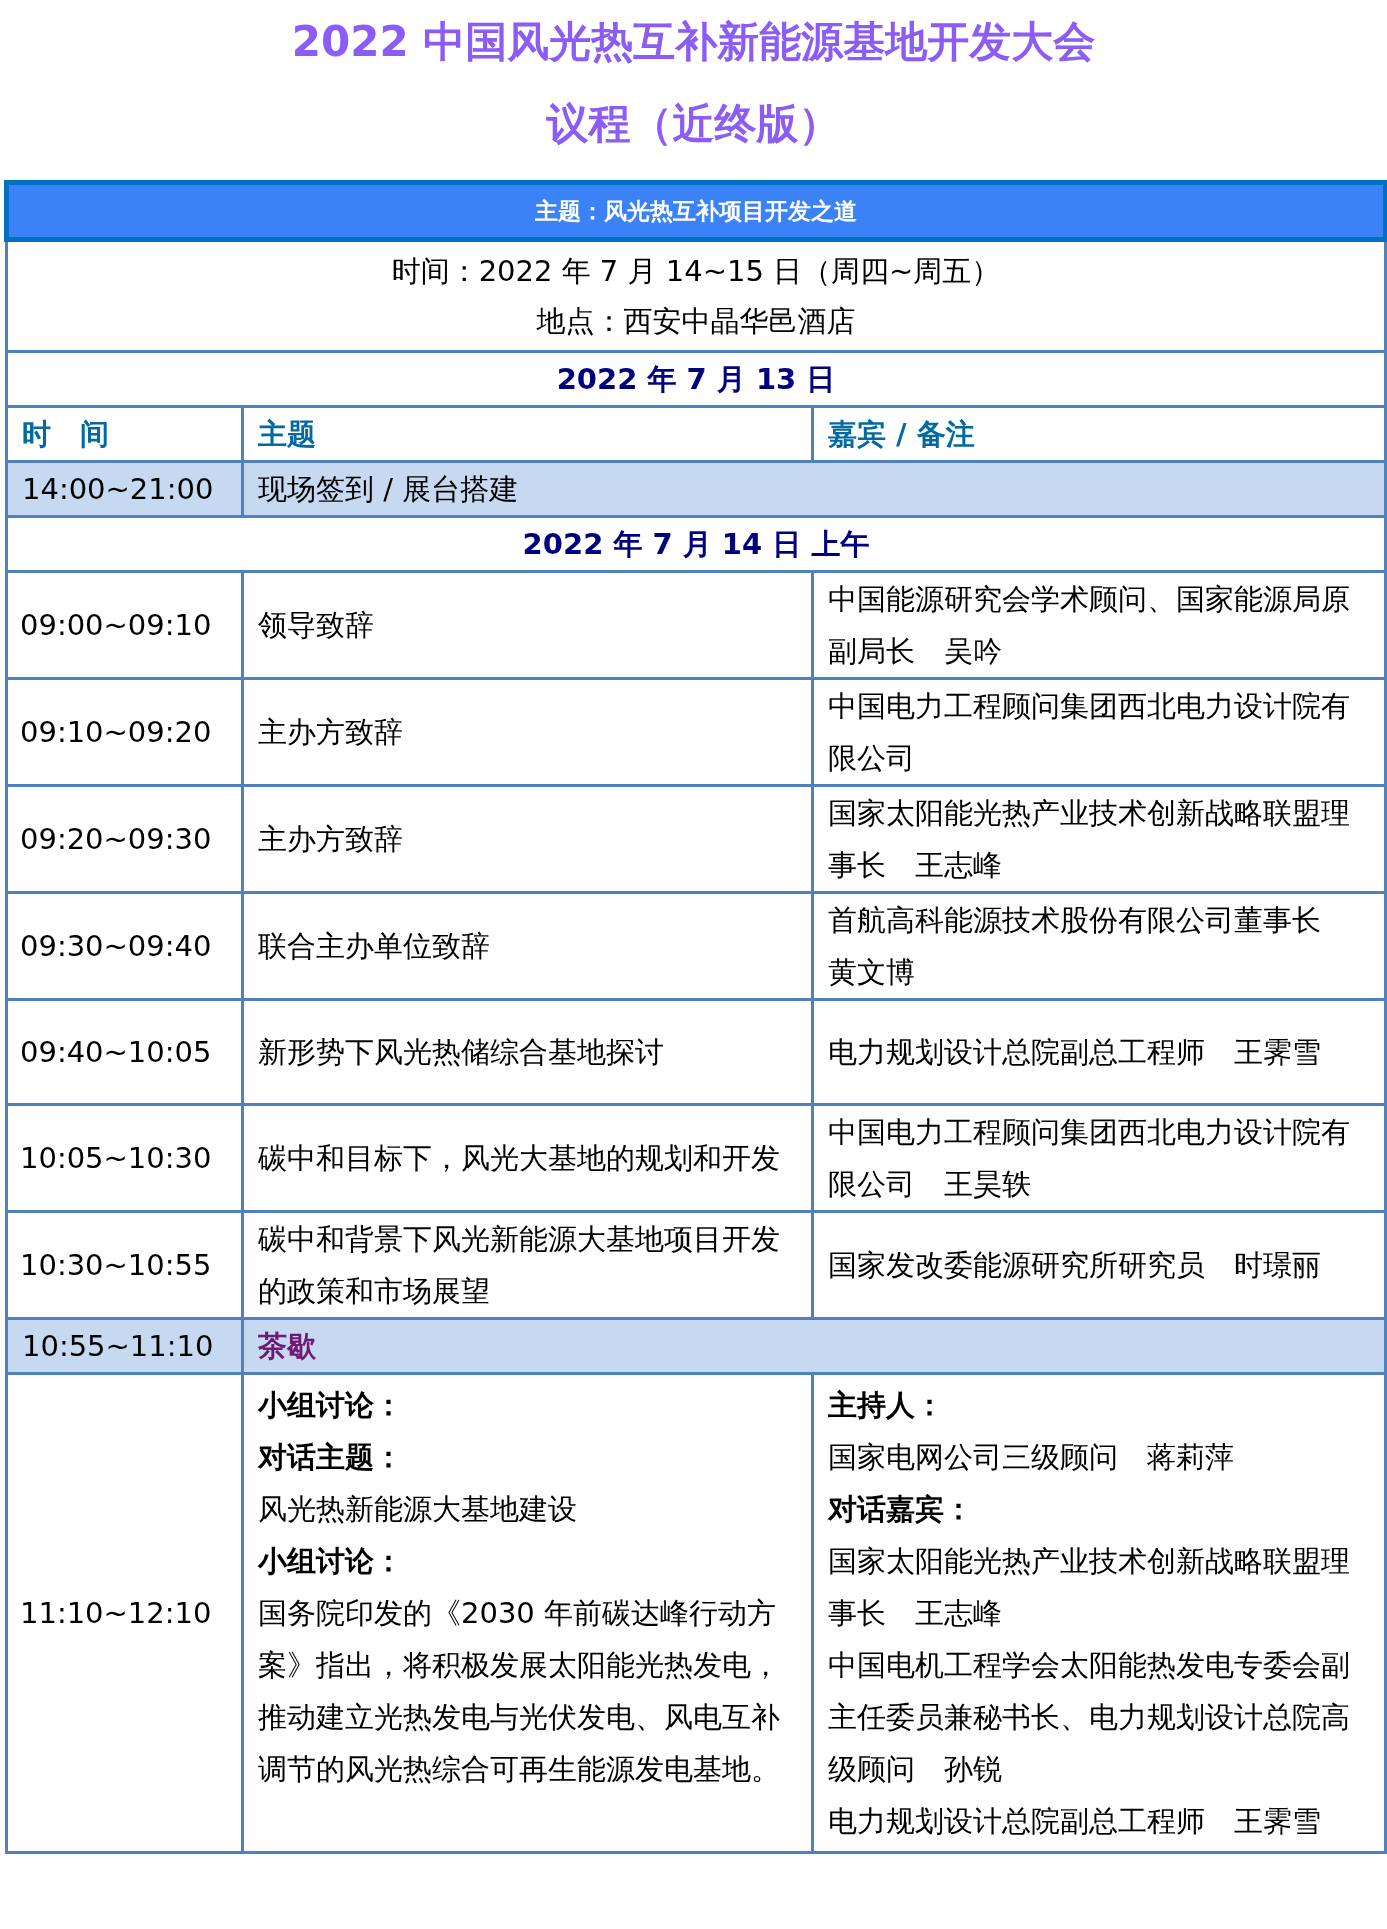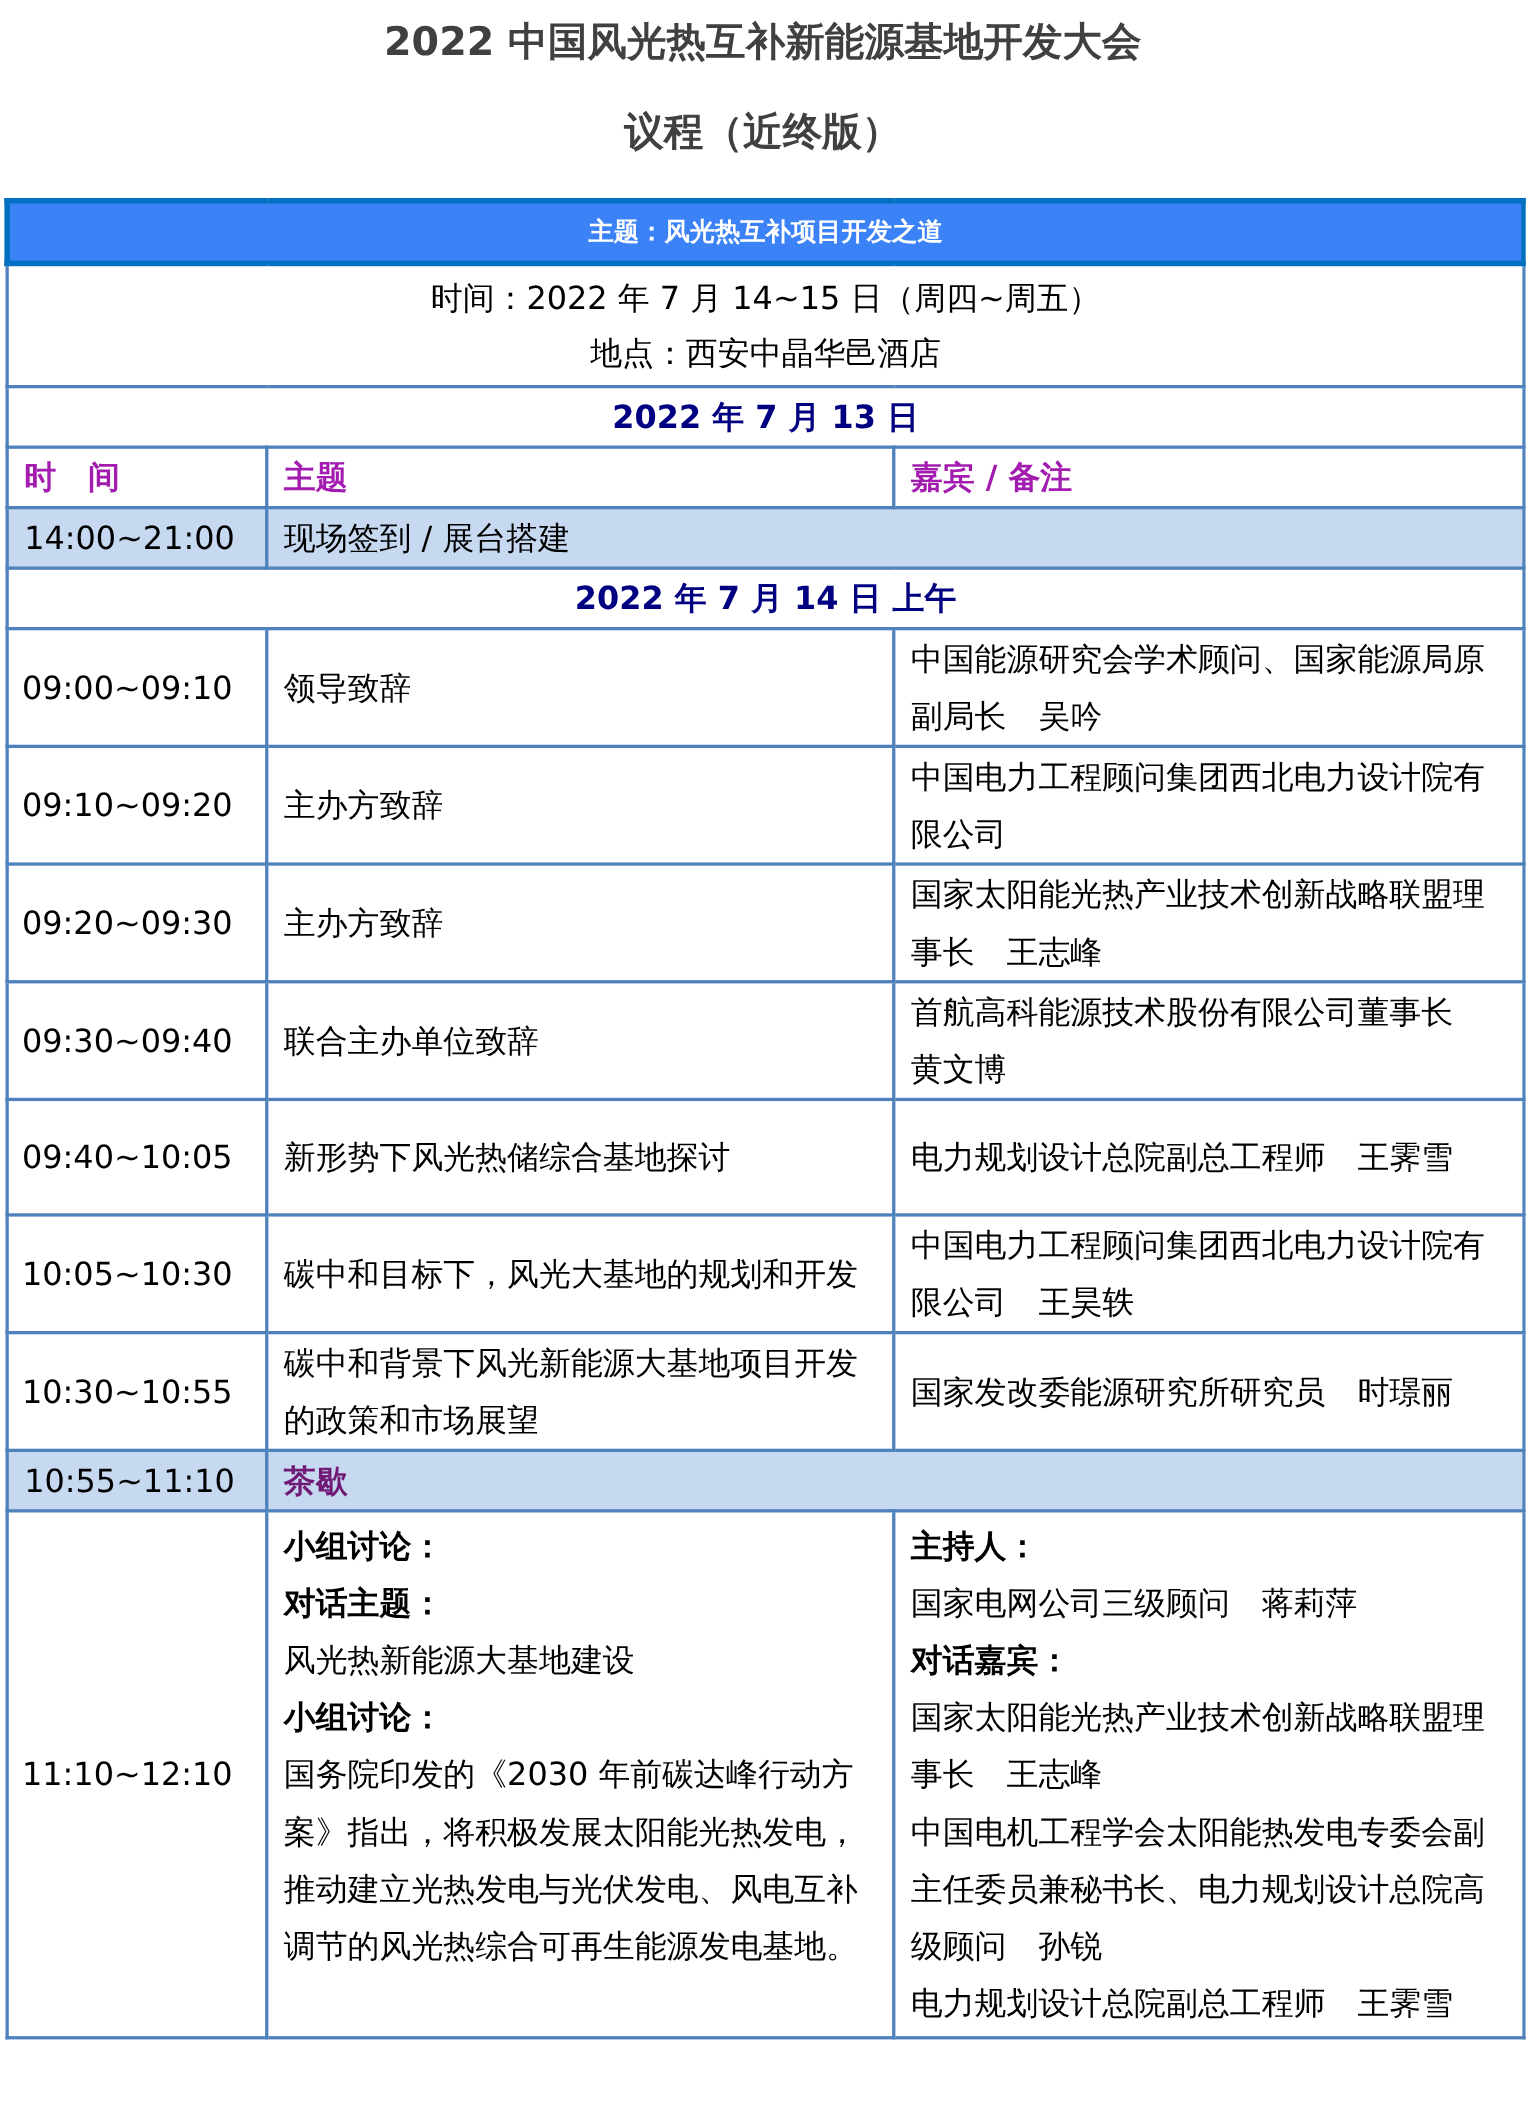--- a/index.html
+++ b/index.html
@@ -1,25 +1,25 @@
 <!DOCTYPE html>
 <html><head>
 <meta charset="utf-8">
 <style>
   html, body { margin:0; padding:0; background:#ffffff; }
   body { width:1387px; height:1929px; position:relative; font-family:"DejaVu Sans","Liberation Sans",sans-serif; color:#000; overflow:hidden; }
-  .title { position:absolute; left:0; width:1387px; text-align:center; font-weight:bold; font-size:36px; color:#404040; }
+  .title { position:absolute; left:0; width:1387px; text-align:center; font-weight:bold; font-size:42px; color:#8b5cf6; }
   #t1 { top:14px; }
   #t2 { top:96px; }
   .tbl { position:absolute; left:4px; top:180px; width:1379px; border-collapse:collapse; table-layout:fixed; }
   .tbl td { border:3px solid #4F81BD; font-size:29px; vertical-align:middle; padding:0 14px; line-height:52px; }
   .theme td { background:#3b82f6; color:#fff; font-weight:bold; text-align:center; height:52px; border:5px solid #0070C0; font-size:23px; }
   .info td { text-align:center; line-height:50px; padding:4px 0; }
   .date td { text-align:center; color:#000080; font-weight:bold; height:48px; }
-  .hdr td { color:#a21caf; font-weight:bold; height:50px; }
+  .hdr td { color:#0369a1; font-weight:bold; height:50px; }
   .hl td { background:#C6D9F1; height:48px; }
   .tea td { background:#C6D9F1; height:48px; }
   .tea .topic { color:#701a75; font-weight:bold; }
   .row td { height:102px; }
   .row td.time, .panel td.time { padding-left:12px; }
   .panel td { vertical-align:top; line-height:52px; padding-top:4px; padding-bottom:4px; }
   .panel td.time { vertical-align:middle;margin-left:16px; }
   .b { font-weight:bold; display:block; }
   .blk { display:block; }
 </style>

